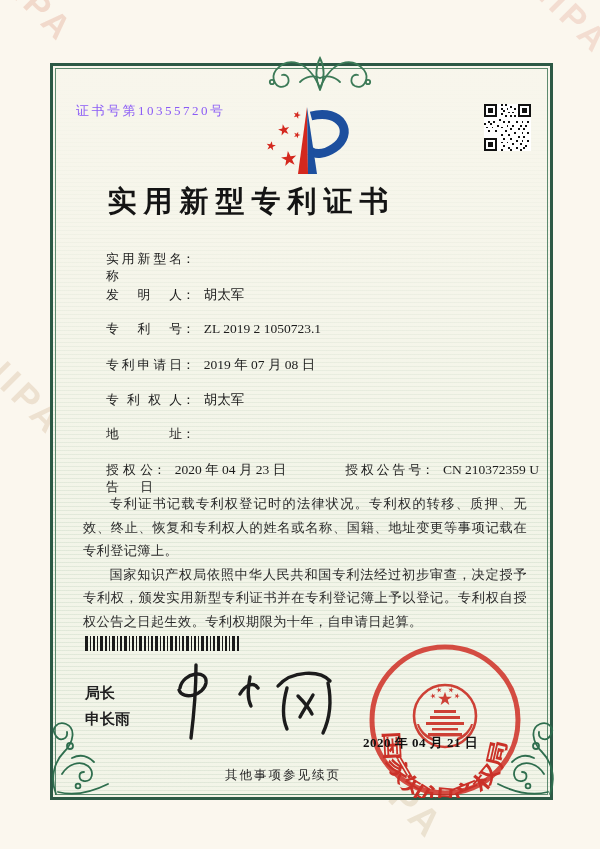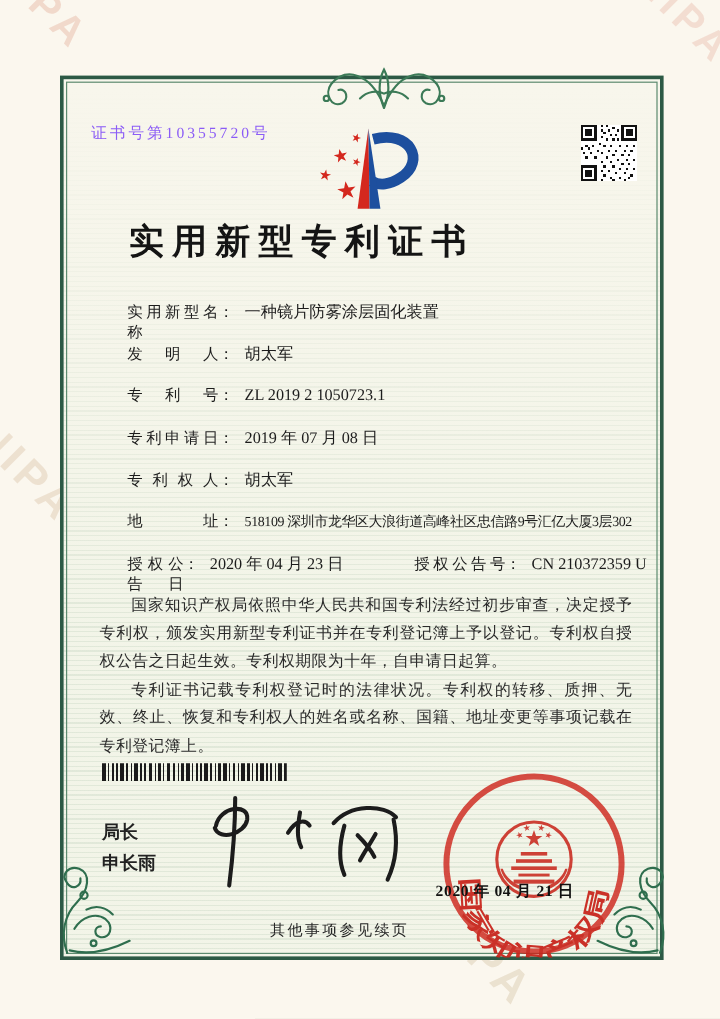--- a/index.html
+++ b/index.html
@@ -137,21 +137,20 @@
       M17,19h1v1h-1z M20,19h1v1h-1z M23,19h1v1h-1z M9,20h1v1H9z M12,20h1v1h-1z M15,21h1v1h-1z M19,21h1v1h-1z
       M10,22h1v1h-1z M22,22h1v1h-1z M13,23h1v1h-1z M17,23h1v1h-1z M21,23h1v1h-1z M9,24h1v1H9z M14,24h1v1h-1z M19,24h1v1h-1z"></path>
   </svg>
 
   <div class="title">实用新型专利证书</div>
 
   <div class="fields">
     <div class="frow">
       <span class="flabel">实用新型名称</span>
         <span class="fcolon">：</span>
-      <span class="fvalue">一种镜片防雾涂层固化装置</span>
     </div>
     <div class="frow">
       <span class="flabel">发明人</span>
         <span class="fcolon">：</span>
       <span class="fvalue">胡太军</span>
     </div>
     <div class="frow">
       <span class="flabel">专利号</span>
         <span class="fcolon">：</span>
       <span class="fvalue">ZL 2019 2 1050723.1</span>
@@ -162,37 +161,36 @@
       <span class="fvalue">2019 年 07 月 08 日</span>
     </div>
     <div class="frow">
       <span class="flabel">专利权人</span>
         <span class="fcolon">：</span>
       <span class="fvalue">胡太军</span>
     </div>
     <div class="frow">
       <span class="flabel">地址</span>
         <span class="fcolon">：</span>
-      <span class="fvalue addr">518109 深圳市龙华区大浪街道高峰社区忠信路9号汇亿大厦3层302</span>
     </div>
     <div class="frow">
       <span class="flabel">授权公告日</span>
         <span class="fcolon">：</span>
       <span class="fvalue">2020 年 04 月 23 日</span>
       <span class="pair2">
         <span class="flabel">授权公告号</span>
           <span class="fcolon">：</span>
         <span class="fvalue">CN 210372359 U</span>
       </span>
     </div>
   </div>
 
   <div class="body-text">
+    <p>专利证书记载专利权登记时的法律状况。专利权的转移、质押、无效、终止、恢复和专利权人的姓名或名称、国籍、地址变更等事项记载在专利登记簿上。</p>
     <p>国家知识产权局依照中华人民共和国专利法经过初步审查，决定授予专利权，颁发实用新型专利证书并在专利登记簿上予以登记。专利权自授权公告之日起生效。专利权期限为十年，自申请日起算。</p>
-    <p>专利证书记载专利权登记时的法律状况。专利权的转移、质押、无效、终止、恢复和专利权人的姓名或名称、国籍、地址变更等事项记载在专利登记簿上。</p>
   </div>
 
   <svg class="barcode" viewBox="0 0 154 15" preserveAspectRatio="none" shape-rendering="crispEdges">
     <path fill="#1a1a1a" d="M0,0h3v15H0z M5,0h1v15H5z M8,0h2v15H8z M12,0h1v15h-1z M15,0h3v15h-3z M20,0h2v15h-2z
       M24,0h1v15h-1z M27,0h3v15h-3z M32,0h1v15h-1z M35,0h2v15h-2z M39,0h3v15h-3z M44,0h1v15h-1z M47,0h2v15h-2z
       M51,0h1v15h-1z M54,0h3v15h-3z M59,0h2v15h-2z M63,0h1v15h-1z M66,0h2v15h-2z M70,0h3v15h-3z M75,0h1v15h-1z
       M78,0h2v15h-2z M82,0h1v15h-1z M85,0h3v15h-3z M90,0h2v15h-2z M94,0h1v15h-1z M97,0h2v15h-2z M101,0h3v15h-3z
       M106,0h1v15h-1z M109,0h2v15h-2z M113,0h1v15h-1z M116,0h3v15h-3z M121,0h2v15h-2z M125,0h1v15h-1z
       M128,0h2v15h-2z M132,0h3v15h-3z M137,0h1v15h-1z M140,0h2v15h-2z M144,0h1v15h-1z M147,0h3v15h-3z M152,0h2v15h-2z"></path>
   </svg>

